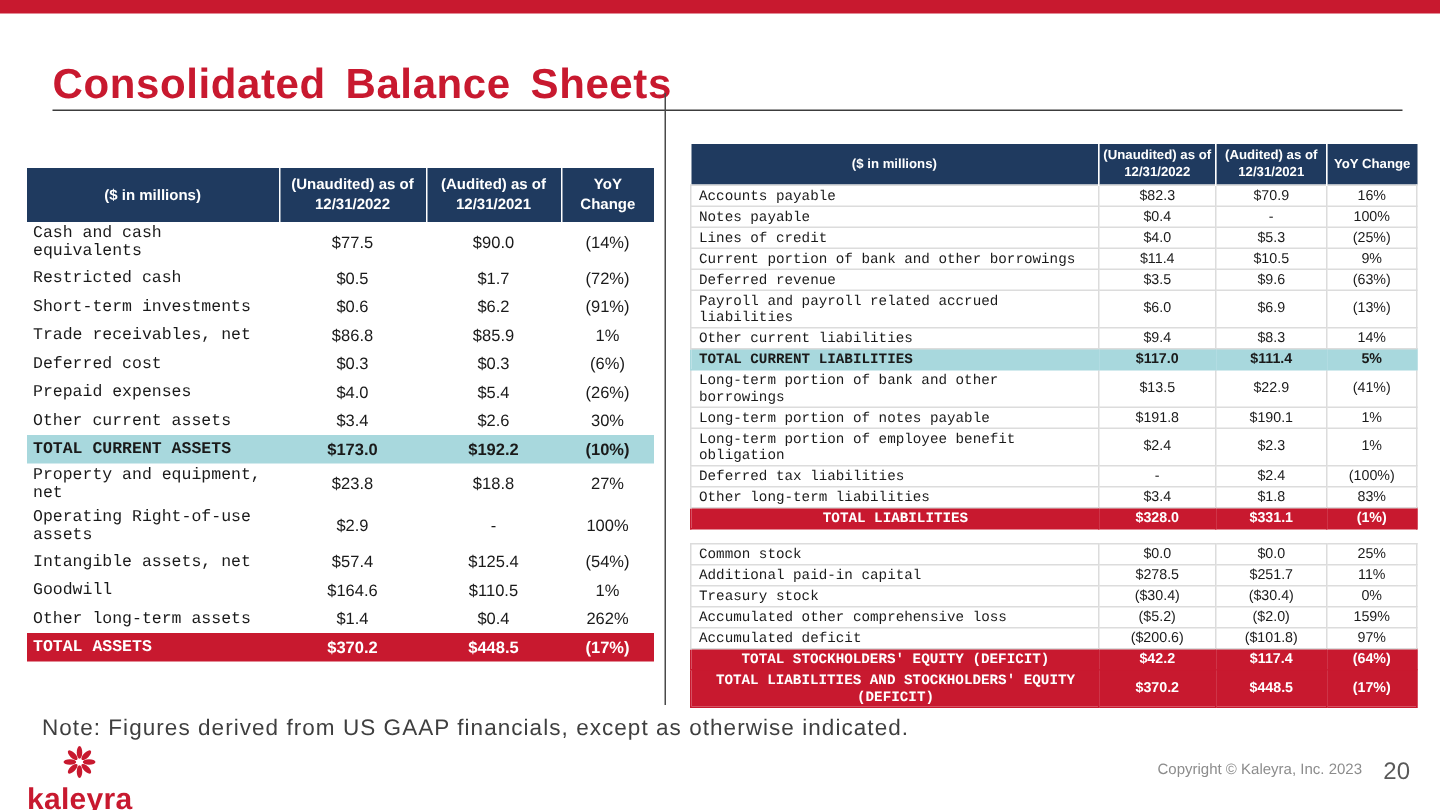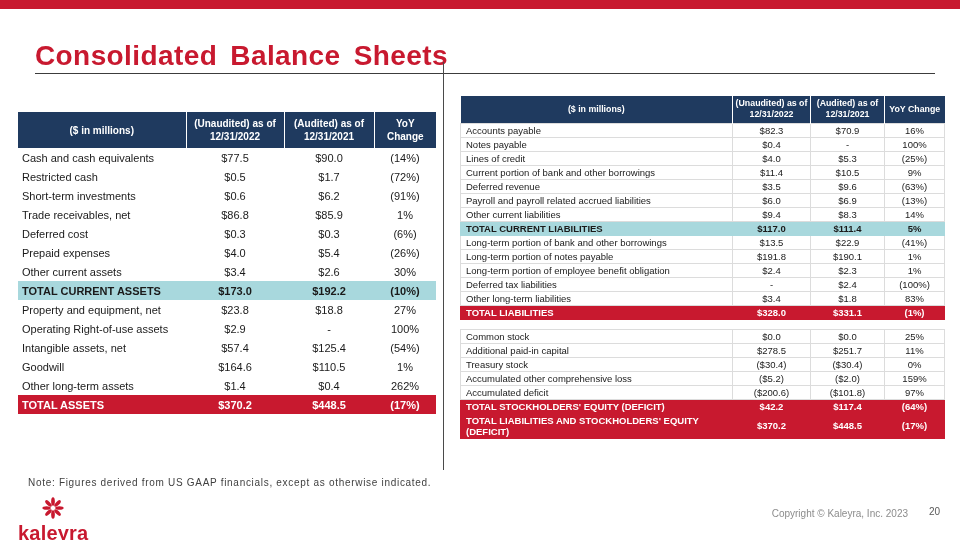--- a/index.html
+++ b/index.html
@@ -11,44 +11,44 @@
   .topbar{position:absolute;top:0;left:0;width:100%;height:9px;background:var(--red);}
   .title{position:absolute;top:40px;left:35px;margin:0;font-size:28px;font-weight:700;
     color:var(--red);letter-spacing:0.4px;word-spacing:5px;}
   .title-rule{position:absolute;top:73px;left:35px;width:900px;height:1px;background:#3c3c3c;}
   .vdivider{position:absolute;top:62px;left:443px;width:1px;height:408px;background:#4a4a4a;}
 
   table.tbl{position:absolute;border-collapse:collapse;table-layout:fixed;}
   .tbl th{background:var(--navy);color:#fff;font-weight:700;text-align:center;
     vertical-align:middle;border-left:1px solid #fff;}
   .tbl th:first-child{border-left:none;}
-  .tbl td.lbl{text-align:left;}
+  .tbl td.lbl{text-align:left;font-family:Liberation Mono, monospace;}
   .tbl td.val{text-align:center;}
 
   #assets-table{left:18px;top:112px;width:418px;font-size:11px;}
   #assets-table th{font-size:10px;padding:5px 2px;line-height:1.3;}
   #assets-table td{padding:2px 4px;height:15px;}
   #assets-table td.lbl{padding-left:4px;}
 
   #liabilities-table{left:460px;top:96px;width:484px;font-size:9.5px;}
   #liabilities-table th{font-size:8.8px;padding:2px 2px;line-height:1.3;}
   #liabilities-table td{padding:1px 4px;height:11px;border:1px solid #DCDCDC;}
   #liabilities-table td.lbl{padding-left:5px;}
   #liabilities-table .row-teal td{border-color:var(--teal);}
-  #liabilities-table .row-red td{border-color:var(--red);}
+  #liabilities-table .row-red td{border-color:var(--red);text-align:center;}
 
   .row-teal td{background:var(--teal);font-weight:700;}
   .row-red td{background:var(--red);color:#fff;font-weight:700;}
   .row-spacer td{border:none !important;background:#fff !important;height:9px !important;padding:0 !important;}
 
-  .note{position:absolute;left:28px;top:477px;font-size:10px;letter-spacing:0.7px;color:#3f3f3f;}
+  .note{position:absolute;left:28px;top:477px;font-size:15px;letter-spacing:0.7px;color:#3f3f3f;}
   .logo{position:absolute;left:18px;top:497px;display:flex;align-items:center;gap:4px;flex-direction:column;}
   .logo-text{font-size:20px;font-weight:700;color:var(--red);letter-spacing:0.2px;line-height:1;}
   .copyright{position:absolute;right:52px;top:508px;font-size:10px;color:#8c8c8c;}
-  .pagenum{position:absolute;right:20px;top:506px;font-size:10px;color:#595959;text-align:right;}
+  .pagenum{position:absolute;right:20px;top:506px;font-size:16px;color:#595959;text-align:right;}
 </style>
 </head>
 <body>
 
 <div class="slide">
   <div class="topbar"></div>
 
   <h1 class="title">Consolidated Balance Sheets</h1>
   <div class="title-rule"></div>
   <div class="vdivider"></div>

